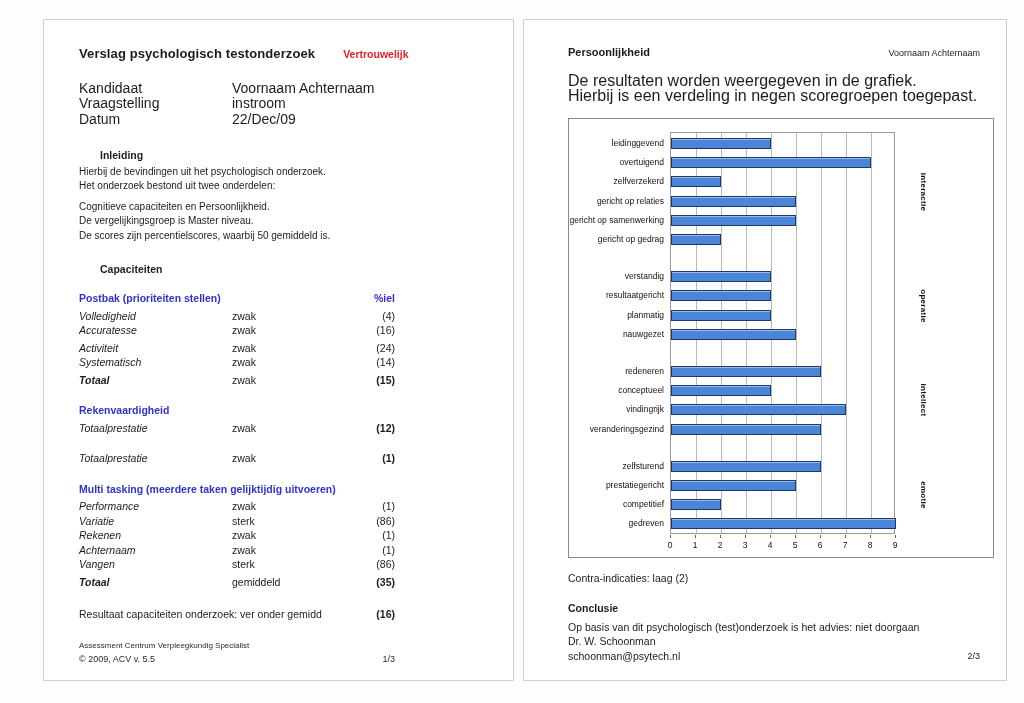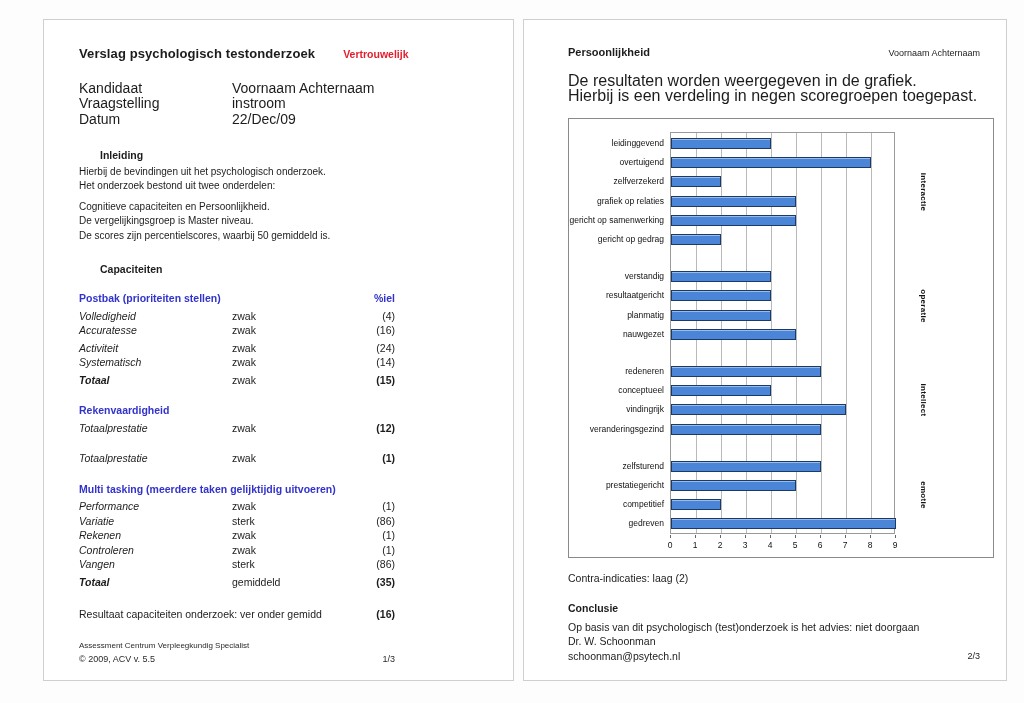--- a/index.html
+++ b/index.html
@@ -165,21 +165,21 @@
             <span class="c-label">Variatie</span>
             <span class="c-rating">sterk</span>
             <span class="c-score">(86)</span>
           </div>
           <div class="trow">
             <span class="c-label">Rekenen</span>
             <span class="c-rating">zwak</span>
             <span class="c-score">(1)</span>
           </div>
           <div class="trow">
-            <span class="c-label">Controleren</span>
+            <span class="c-label">Achternaam</span>
             <span class="c-rating">zwak</span>
             <span class="c-score">(1)</span>
           </div>
           <div class="trow">
             <span class="c-label">Vangen</span>
             <span class="c-rating">sterk</span>
             <span class="c-score">(86)</span>
           </div>
           <div class="trow gap">
             <span class="c-label b">Totaal</span>
@@ -224,21 +224,21 @@
           <div class="gridline" style="left: 150px;"></div>
           <div class="gridline" style="left: 175px;"></div>
           <div class="gridline" style="left: 200px;"></div>
         </div>
         <div class="bar-row-label" style="top: 15px; height: 19.2px;">leidinggevend</div>
         <div class="bar" style="left: 102px; top: 19px; width: 100px; background: rgb(74, 133, 216); border-color: rgb(27, 58, 102);"></div>
         <div class="bar-row-label" style="top: 34.2px; height: 19.2px;">overtuigend</div>
         <div class="bar" style="left: 102px; top: 38.2px; width: 200px; background: rgb(74, 133, 216); border-color: rgb(27, 58, 102);"></div>
         <div class="bar-row-label" style="top: 53.4px; height: 19.2px;">zelfverzekerd</div>
         <div class="bar" style="left: 102px; top: 57.4px; width: 50px; background: rgb(74, 133, 216); border-color: rgb(27, 58, 102);"></div>
-        <div class="bar-row-label" style="top: 72.6px; height: 19.2px;">grafiek op relaties</div>
+        <div class="bar-row-label" style="top: 72.6px; height: 19.2px;">gericht op relaties</div>
         <div class="bar" style="left: 102px; top: 76.6px; width: 125px; background: rgb(74, 133, 216); border-color: rgb(27, 58, 102);"></div>
         <div class="bar-row-label" style="top: 91.8px; height: 19.2px;">gericht op samenwerking</div>
         <div class="bar" style="left: 102px; top: 95.8px; width: 125px; background: rgb(74, 133, 216); border-color: rgb(27, 58, 102);"></div>
         <div class="bar-row-label" style="top: 111px; height: 19.2px;">gericht op gedrag</div>
         <div class="bar" style="left: 102px; top: 115px; width: 50px; background: rgb(74, 133, 216); border-color: rgb(27, 58, 102);"></div>
         <div class="group-label" style="top: 72.6px;">interactie</div>
         <div class="bar-row-label" style="top: 148.2px; height: 19.2px;">verstandig</div>
         <div class="bar" style="left: 102px; top: 152.2px; width: 100px; background: rgb(74, 133, 216); border-color: rgb(27, 58, 102);"></div>
         <div class="bar-row-label" style="top: 167.4px; height: 19.2px;">resultaatgericht</div>
         <div class="bar" style="left: 102px; top: 171.4px; width: 100px; background: rgb(74, 133, 216); border-color: rgb(27, 58, 102);"></div>

